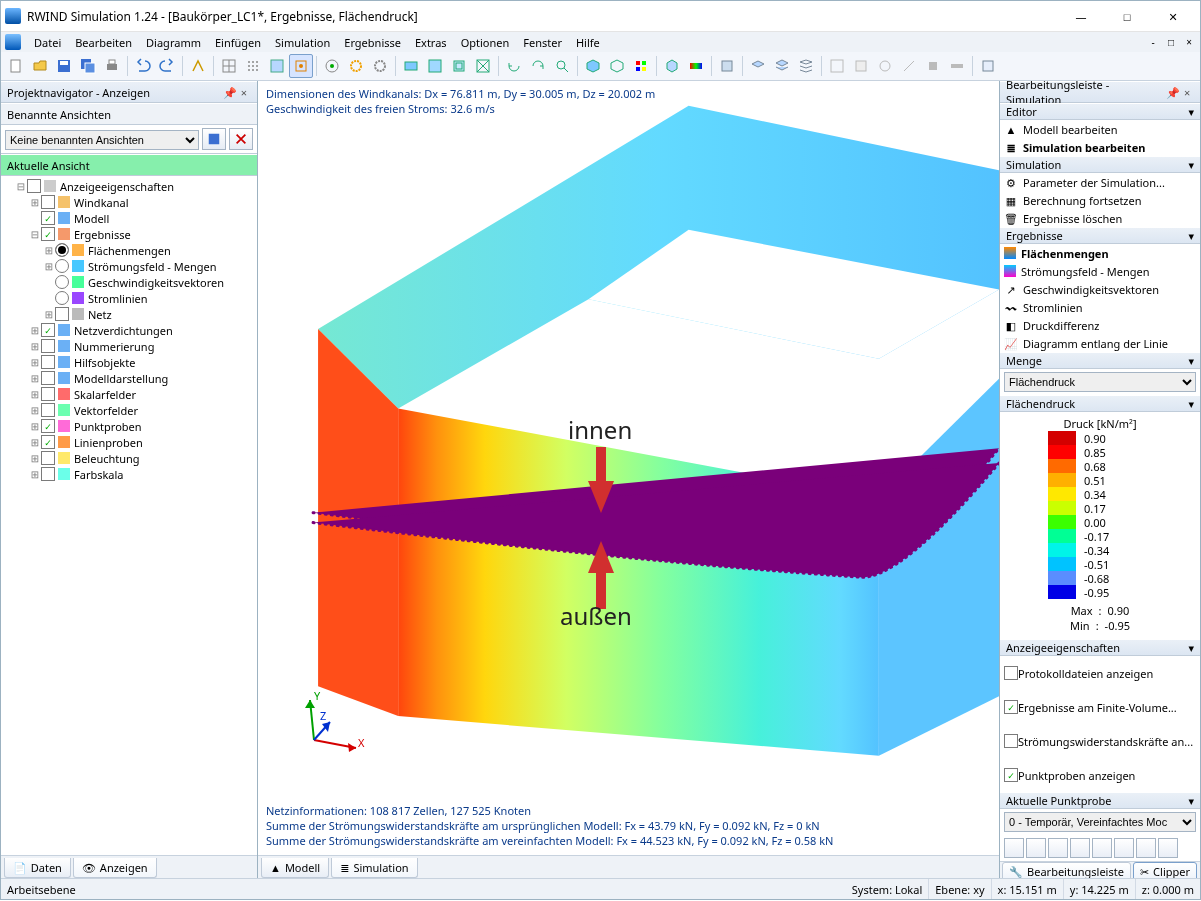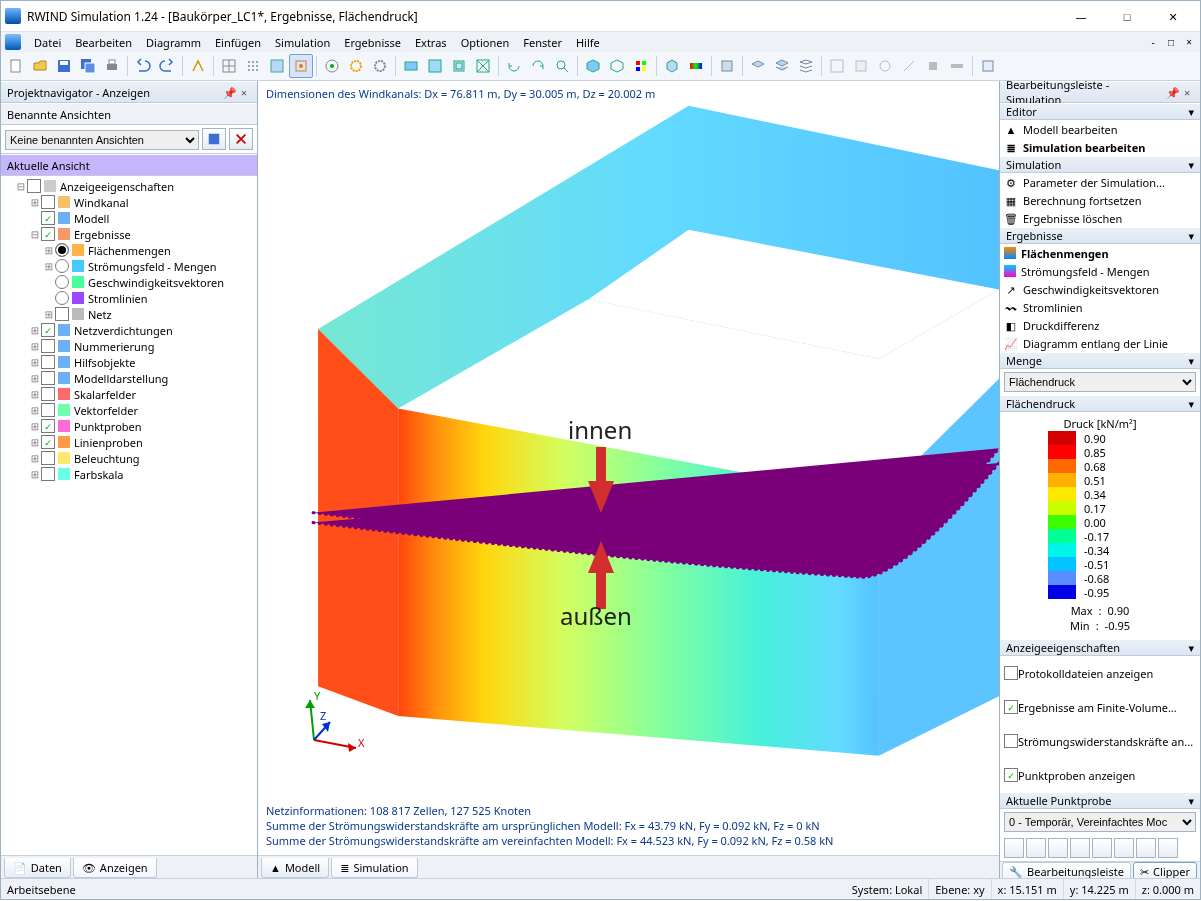--- a/index.html
+++ b/index.html
@@ -354,21 +354,21 @@
                 <rect x="2" y="2" width="12" height="12" fill="#3b6fd1"></rect>
               </svg>
             </span>
           <span class="mini-btn">
               <svg width="14" height="14" viewBox="0 0 16 16">
                 <path d="M3 3l10 10M13 3L3 13" stroke="#c00" stroke-width="2"></path>
               </svg>
             </span>
         </div>
       </div>
-      <div class="panel-hd" style="background:#c4b5fd">
+      <div class="panel-hd" style="background:#86efac">
         <span>Aktuelle Ansicht</span>
       </div>
       <div class="tree" id="tree">
           <div class="trow" style="padding-left: 14px;">
             <span class="tw">⊟</span>
             <span class="cb"></span>
             <span class="ic">
               <svg width="12" height="12" viewBox="0 0 12 12">
                 <rect width="12" height="12" fill="#ccc"></rect>
               </svg>
@@ -594,20 +594,21 @@
           <path d="M140 330 L620 420 L620 680 L140 640 Z" fill="url(#wall)" opacity="0.95"></path>
           <path d="M620 420 L740 300 L740 620 L620 680 Z" fill="#4abfff" opacity="0.9"></path>
 
           <g stroke="#7a007a" stroke-width="3" fill="#7a007a">
             <path d="M55 435 Q380 475 600 490 Q640 495 740 370" stroke-dasharray="1 5" stroke-linecap="round"></path>
             <path d="M55 445 Q380 485 600 500 Q640 505 740 385" stroke-dasharray="1 5" stroke-linecap="round"></path>
           </g>
         </svg>
         <div class="info-top">
           <div>Dimensionen des Windkanals: Dx = 76.811 m, Dy = 30.005 m, Dz = 20.002 m</div>
+          <div>Geschwindigkeit des freien Stroms: 32.6 m/s</div>
         </div>
         <div class="annot" style="left:310px;top:332px">innen</div>
         <div class="arrowdn" style="left:330px;top:400px"></div>
         <div class="arrowup" style="left:330px;top:460px"></div>
         <div class="annot" style="left:302px;top:518px">außen</div>
         <div class="axis">
           <svg width="80" height="70" viewBox="0 0 80 70">
             <line x1="28" y1="48" x2="70" y2="56" stroke="#d40000" stroke-width="2"></line>
               <polygon points="70,56 62,51 63,60" fill="#d40000"></polygon>
             <text x="72" y="55" fill="#d40000" font-size="11">X</text>

